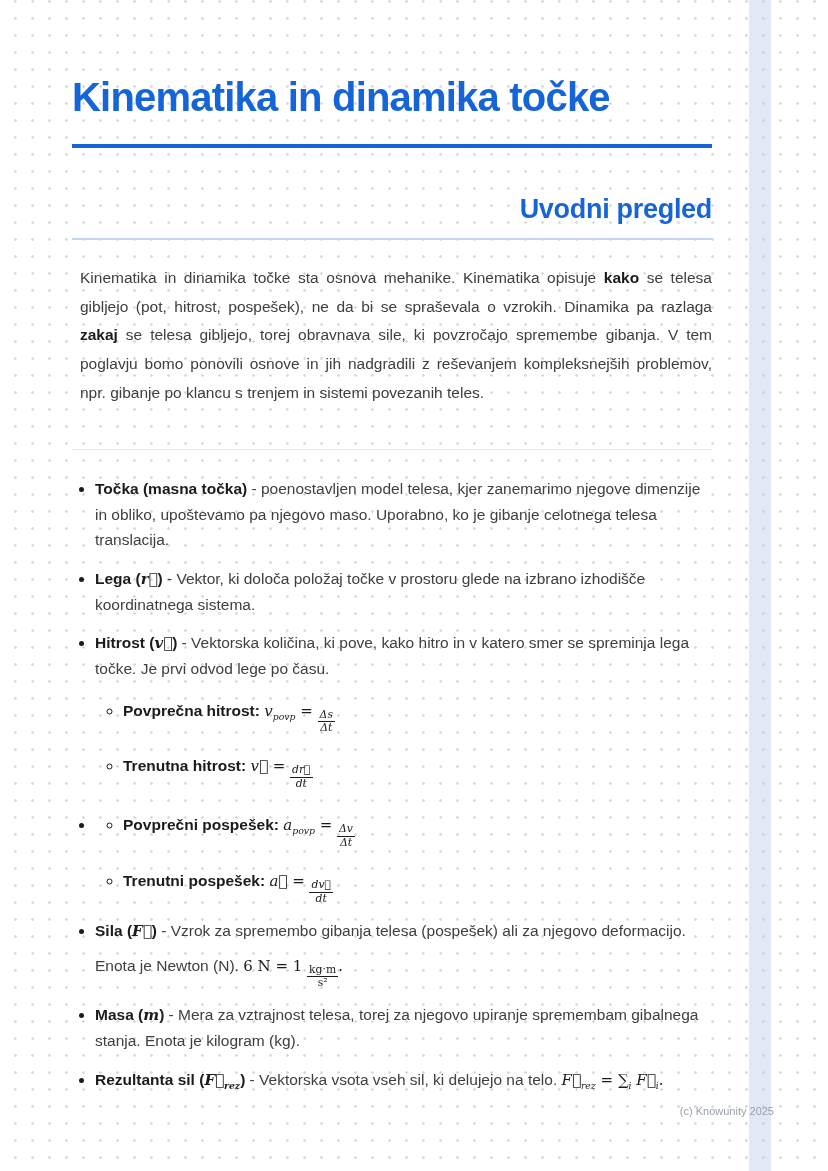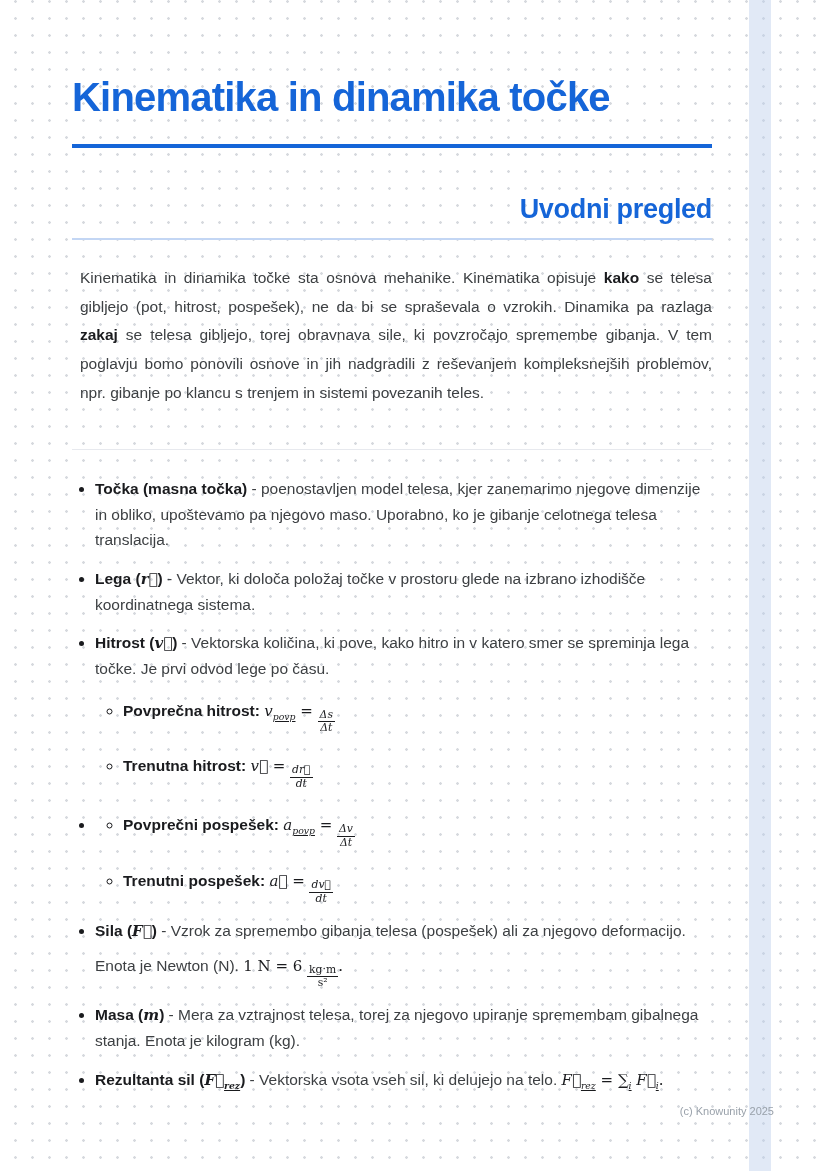--- a/index.html
+++ b/index.html
@@ -104,21 +104,20 @@
     font-style: italic;
     font-size: 15px;
     color: #1a1b1e;
     white-space: nowrap;
   }
   .math .mup { font-style: normal; }
   .math sub {
     font-size: 0.62em;
     font-style: italic;
     line-height: 0;
-    text-decoration: underline;
   }
   .frac {
     display: inline-block;
     vertical-align: middle;
     text-align: center;
     line-height: 1.15;
     font-size: 0.72em;
   }
   .frac .num { display: block; padding: 0 2px; margin-top: 20px; }
   .frac .den { display: block; border-top: 1px solid #1a1b1e; padding: 0 2px; }
@@ -180,21 +179,21 @@
             <li>
               <p class="li-text"><strong>Povprečni pospešek: </strong><span class="math"><span>a</span><sub>povp</sub><span class="mup"> = </span><span class="frac"><span class="num">Δv</span><span class="den">Δt</span></span></span></p>
             </li>
             <li>
               <p class="li-text"><strong>Trenutni pospešek: </strong><span class="math"><span>a⃗</span><span class="mup"> = </span><span class="frac"><span class="num">dv⃗</span><span class="den">dt</span></span></span></p>
             </li>
           </ul>
         </li>
 
         <li>
-          <p class="li-text"><strong><span>Sila (</span><span class="math">F⃗</span><span>)</span></strong><span> - Vzrok za spremembo gibanja telesa (pospešek) ali za njegovo deformacijo. Enota je Newton (N). </span><span class="math"><span class="mup">1 N = 6 </span><span class="frac mup"><span class="num">kg·m</span><span class="den">s²</span></span><span class="mup">.</span></span></p>
+          <p class="li-text"><strong><span>Sila (</span><span class="math">F⃗</span><span>)</span></strong><span> - Vzrok za spremembo gibanja telesa (pospešek) ali za njegovo deformacijo. Enota je Newton (N). </span><span class="math"><span class="mup">6 N = 1 </span><span class="frac mup"><span class="num">kg·m</span><span class="den">s²</span></span><span class="mup">.</span></span></p>
         </li>
 
         <li>
           <p class="li-text"><strong><span>Masa (</span><span class="math">m</span><span>)</span></strong><span> - Mera za vztrajnost telesa, torej za njegovo upiranje spremembam gibalnega stanja. Enota je kilogram (kg).</span></p>
         </li>
 
         <li>
           <p class="li-text"><strong><span>Rezultanta sil (</span><span class="math"><span>F⃗</span><sub>rez</sub></span><span>)</span></strong><span> - Vektorska vsota vseh sil, ki delujejo na telo. </span><span class="math"><span>F⃗</span><sub>rez</sub><span class="mup"> = </span><span class="mup">∑</span><sub>i</sub><span> F⃗</span><sub>i</sub><span class="mup">.</span></span></p>
         </li>
 

